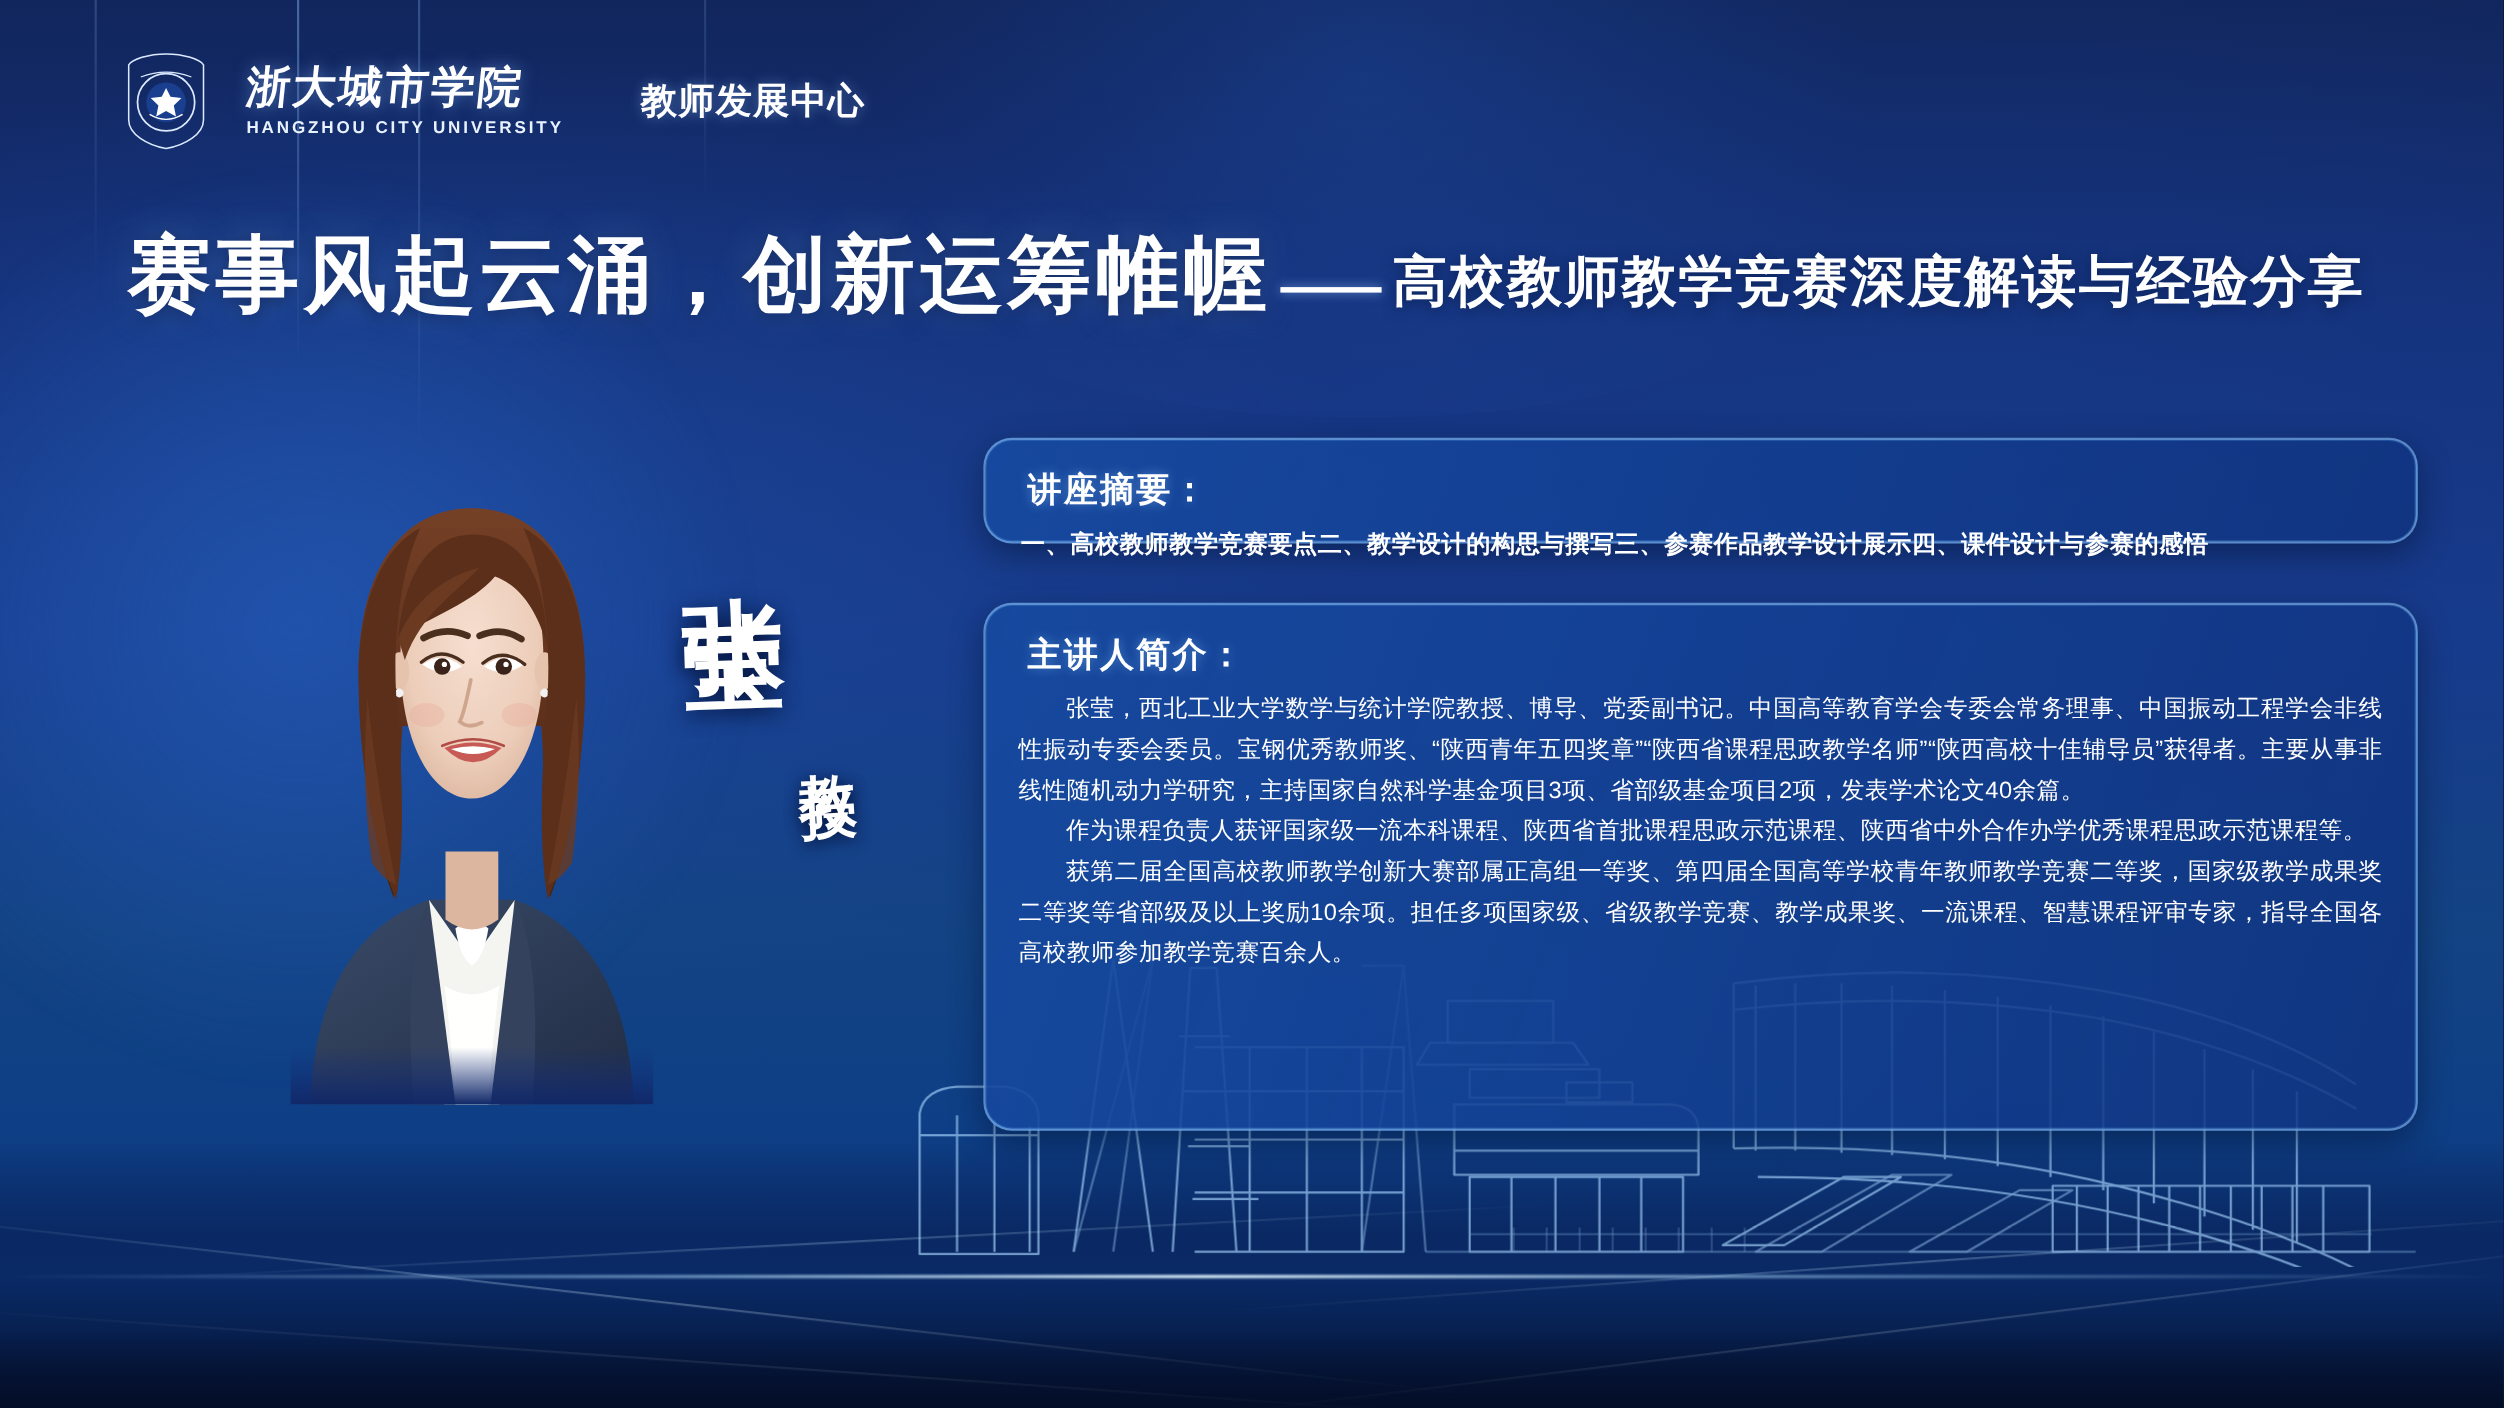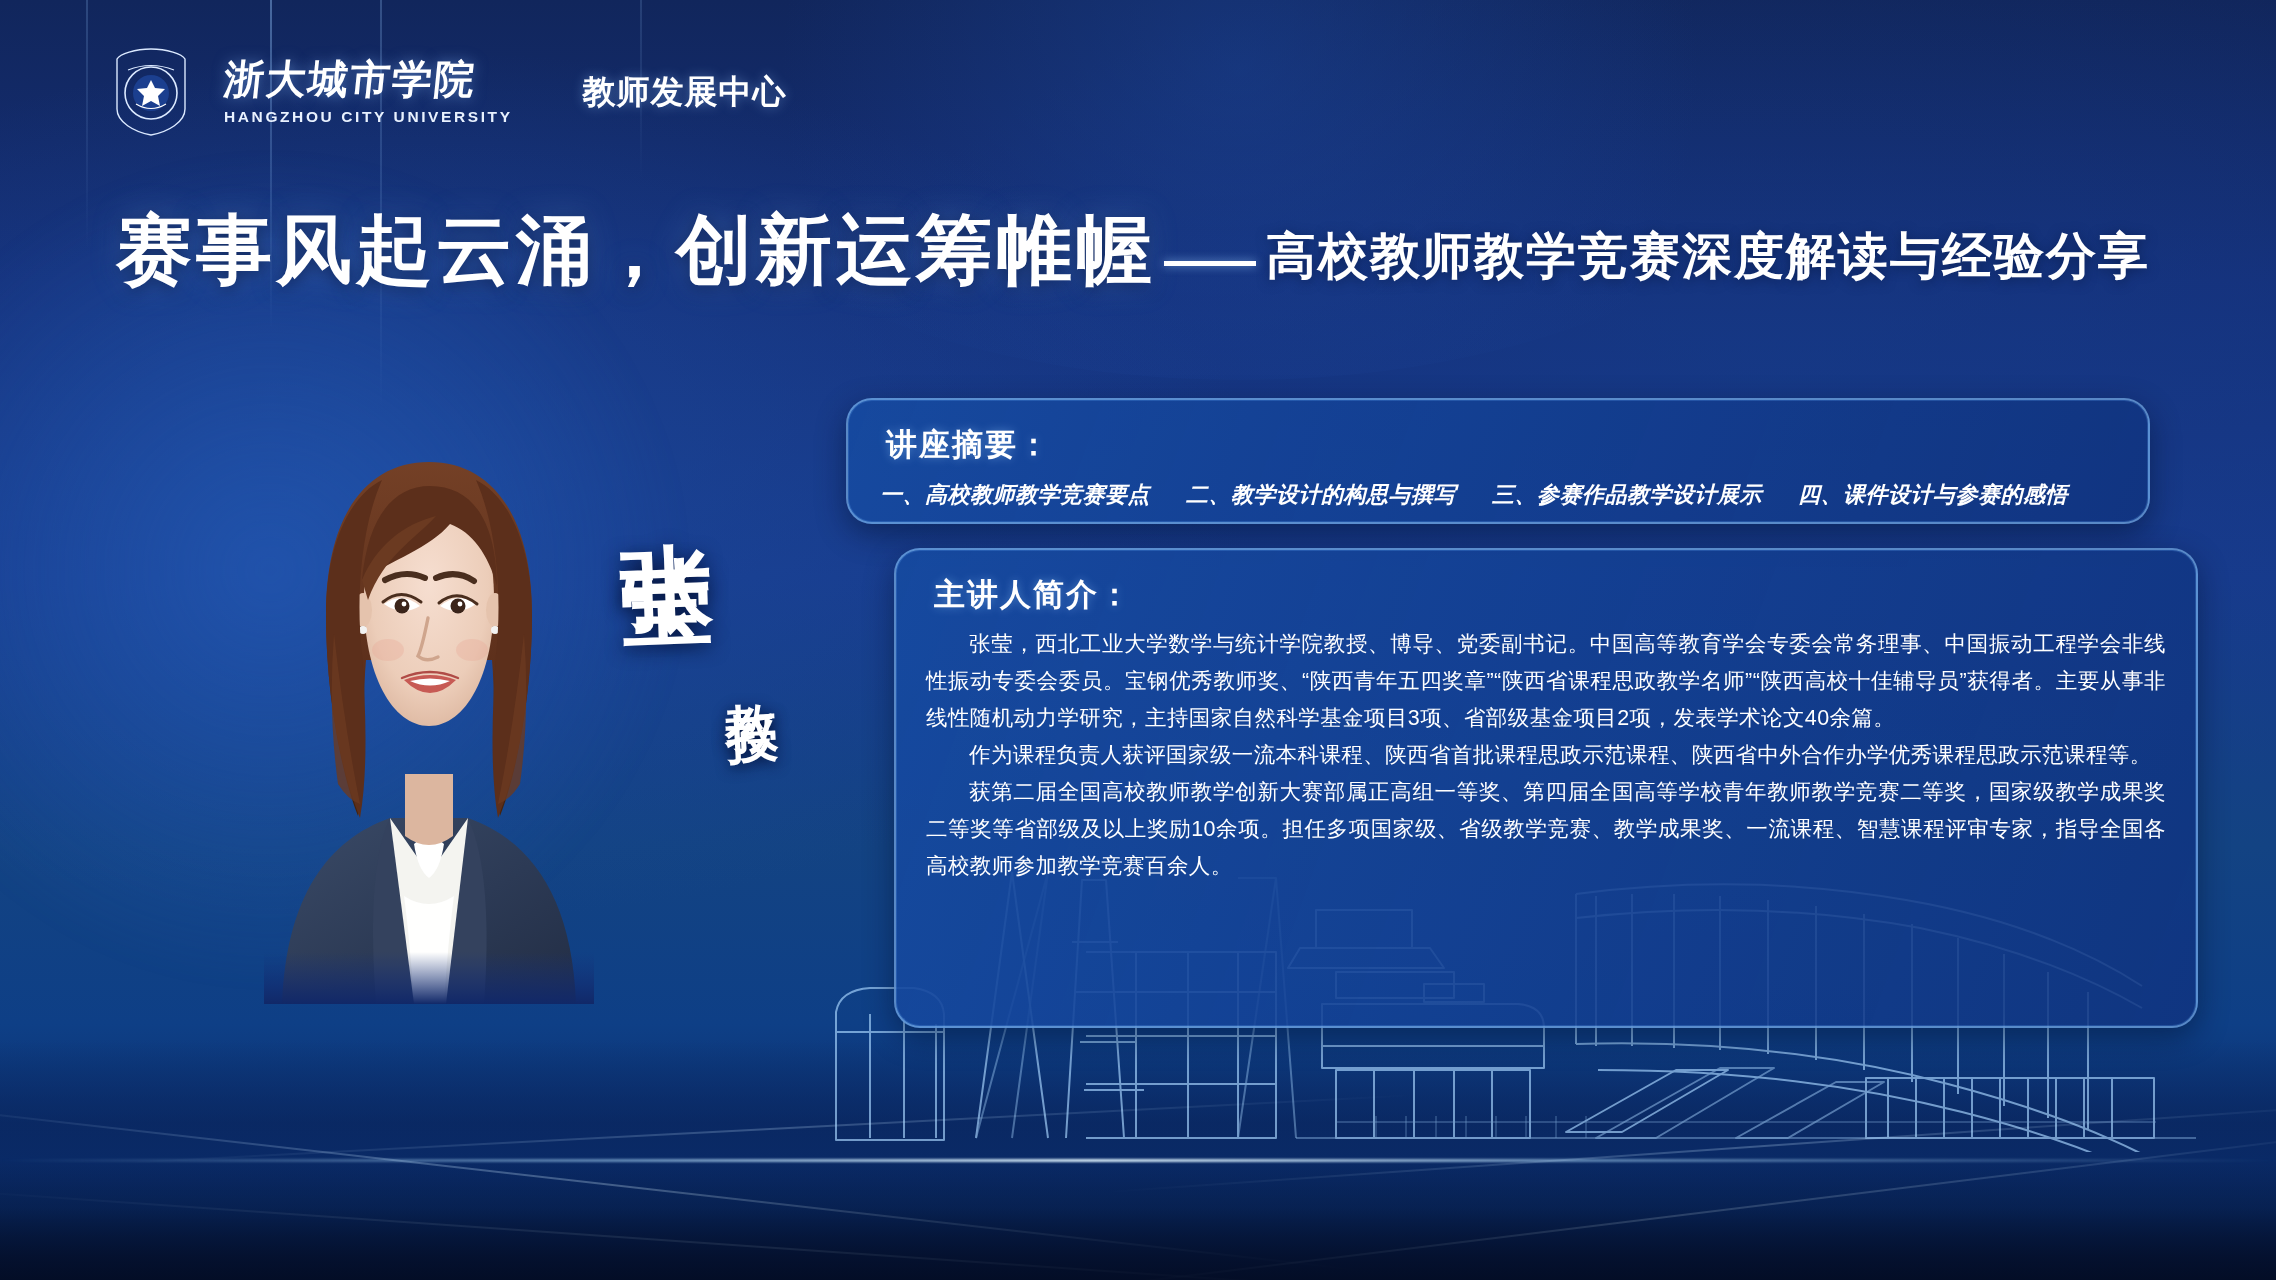--- a/index.html
+++ b/index.html
@@ -91,27 +91,27 @@
     text-shadow:0 3px 14px rgba(5,20,60,.9);
     transform:rotate(-3deg);
   }
   
   .card{
     position:absolute;border-radius:26px;
     border:2px solid rgba(150,205,255,.55);
     background:linear-gradient(110deg, rgba(22,74,160,.92) 0%, rgba(20,66,150,.88) 38%, rgba(16,52,128,.85) 100%);
     box-shadow:0 0 0 1px rgba(90,160,240,.25) inset, 0 10px 30px rgba(3,14,40,.45);
   }
-  #abstract-card{left:846px;top:398px;width:1304px;height:126px;padding:18px 30px 0 30px;}
+  #abstract-card{left:894px;top:398px;width:1304px;height:96px;padding:18px 30px 0 30px;}
   #bio-card{left:894px;top:548px;width:1304px;height:480px;padding:18px 30px 20px 30px;}
   .card-heading{
     font-size:31px;font-weight:700;color:#ffffff;letter-spacing:2px;margin:6px 0 0 8px;
     text-shadow:0 0 10px rgba(150,205,255,.45);
   }
-  .abstract-items{display:flex;gap:36px;margin:14px 0 0 2px;font-style:italic;}
+  .abstract-items{display:flex;margin:14px 0 0 2px;}
   .abstract-item{font-size:22px;font-weight:700;color:#ffffff;letter-spacing:.5px;white-space:nowrap;}
   .bio-body{margin-top:10px;}
   .bio-p{
     font-size:21.5px;font-weight:400;color:#ffffff;line-height:1.72;
     text-indent:2em;letter-spacing:.4px;text-align:justify;margin:0;
   }
   
   .footer{position:absolute;left:0;right:0;top:1152px;display:flex;justify-content:center;gap:248px;}
   .footer-item{
     font-size:40px;font-weight:700;color:#ffffff;letter-spacing:1px;white-space:nowrap;

